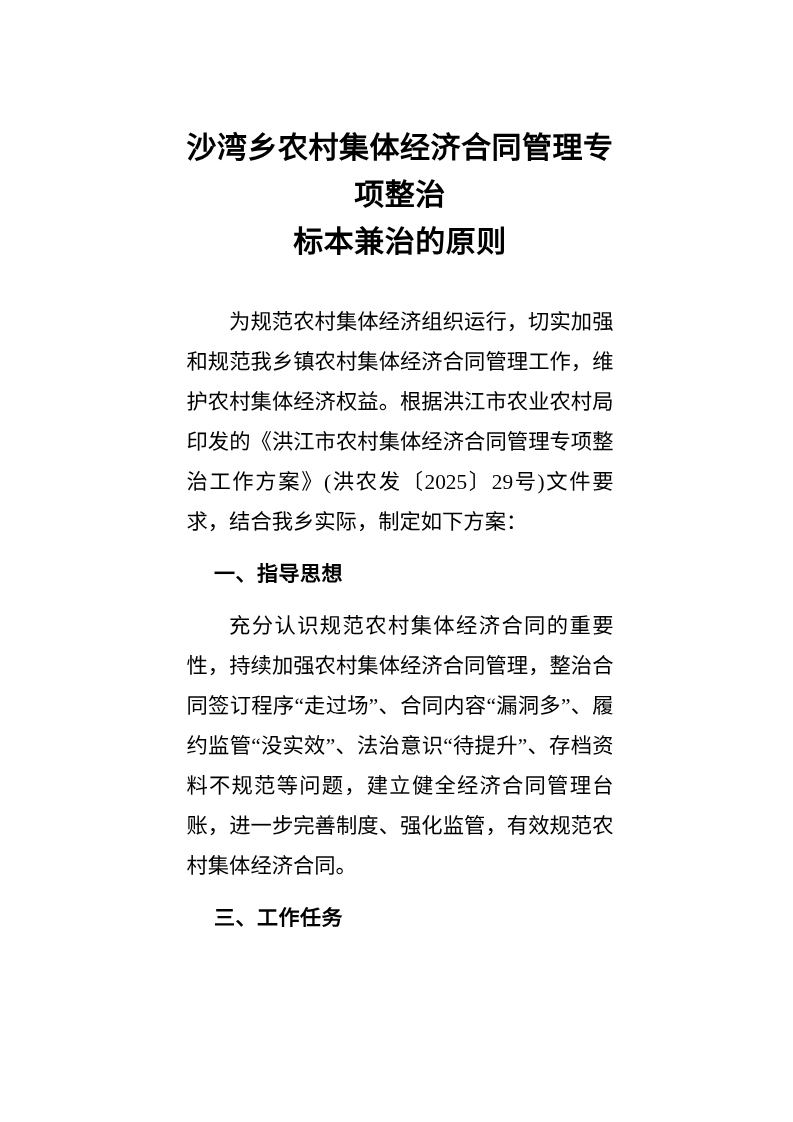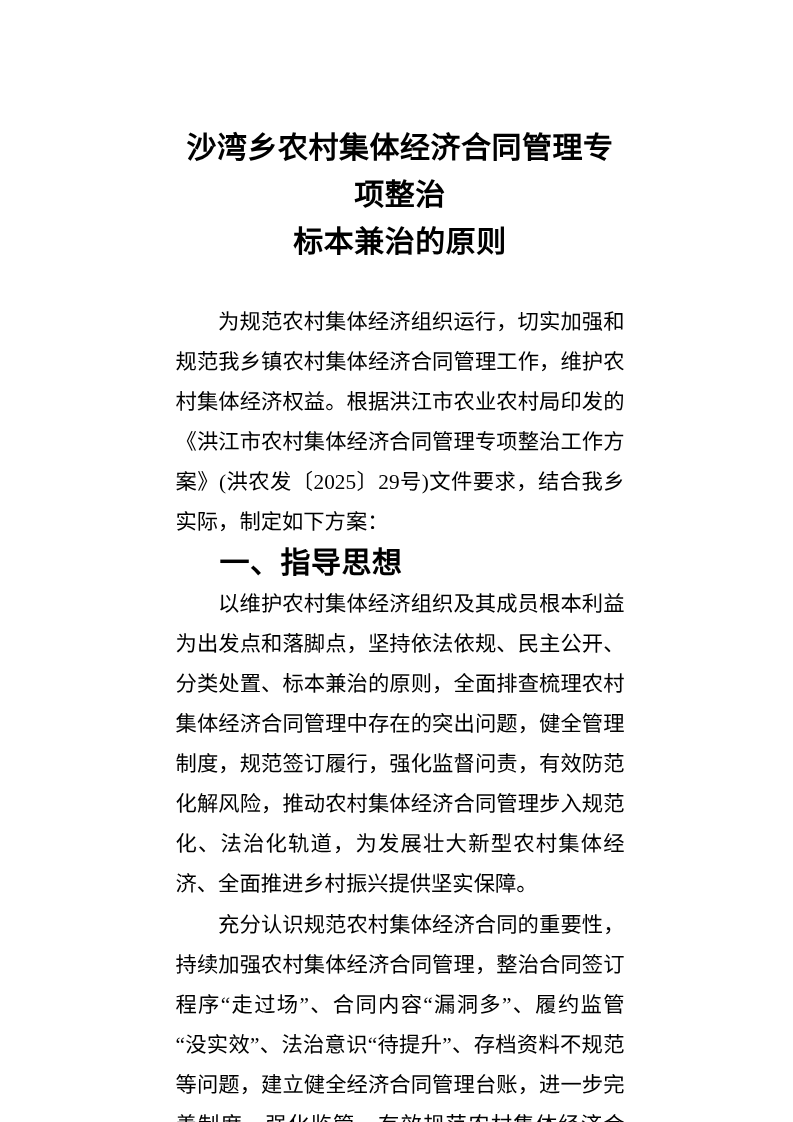--- a/index.html
+++ b/index.html
@@ -29,45 +29,44 @@
   }
   .doc-title .title-line {
     display: block;
   }
   .doc-body {
     font-family: "Liberation Serif", "DejaVu Serif", serif;
     font-size: 21.3px;
     line-height: 40px;
   }
   .doc-paragraph {
-    margin: 1px;
+    margin: 12px;
     text-indent: 2em;
     text-align: justify;
     text-align-last: left;
     word-break: break-all;
     font-weight: normal;
   }
   .doc-heading {
-    margin: 0;
+    margin: 8px;
     font-family: "Liberation Sans", "DejaVu Sans", sans-serif;
     font-weight: bold;
-    font-size: 30px;
+    font-size: 21px;
     line-height: 40px;
     text-indent: 1.5em;
     letter-spacing: 0.5px;
   }
 </style>
 </head>
 <body>
 
 <div class="page">
   <h1 class="doc-title">
     <span class="title-line">沙湾乡农村集体经济合同管理专项整治</span>
     <span class="title-line">标本兼治的原则</span>
   </h1>
   <div class="doc-body" id="doc-body">
       <p class="doc-paragraph">为规范农村集体经济组织运行，切实加强和规范我乡镇农村集体经济合同管理工作，维护农村集体经济权益。根据洪江市农业农村局印发的《洪江市农村集体经济合同管理专项整治工作方案》(洪农发〔2025〕29号)文件要求，结合我乡实际，制定如下方案：</p>
       <h2 class="doc-heading">一、指导思想</h2>
-      <p class="doc-paragraph">以维护农村集体经济组织及其成员根本利益为出发点和落脚点，坚持依法依规、民主公开、分类处置、标本兼治的原则，全面排查梳理农村集体经济合同管理中存在的突出问题，健全管理制度，规范签订履行，强化监督问责，有效防范化解风险，推动农村集体经济合同管理步入规范化、法治化轨道，为发展壮大新型农村集体经济、全面推进乡村振兴提供坚实保障。</p>
       <p class="doc-paragraph">充分认识规范农村集体经济合同的重要性，持续加强农村集体经济合同管理，整治合同签订程序“走过场”、合同内容“漏洞多”、履约监管“没实效”、法治意识“待提升”、存档资料不规范等问题，建立健全经济合同管理台账，进一步完善制度、强化监管，有效规范农村集体经济合同。</p>
       <h2 class="doc-heading">三、工作任务</h2>
     </div>
 </div>
 
 </body></html>

